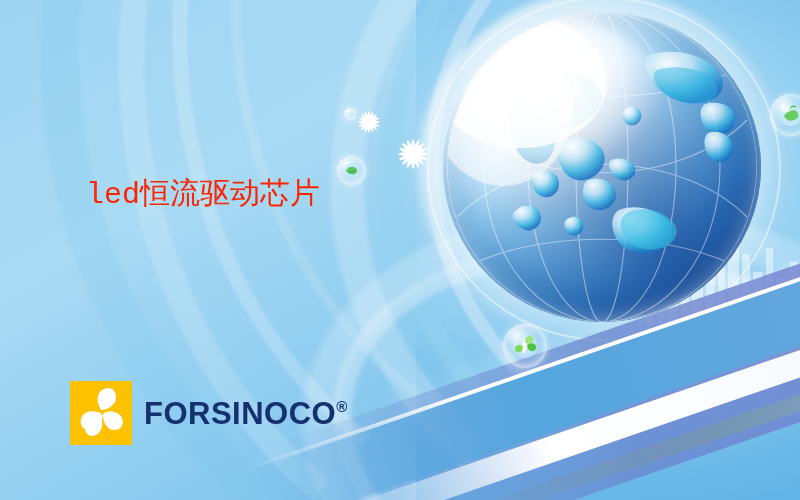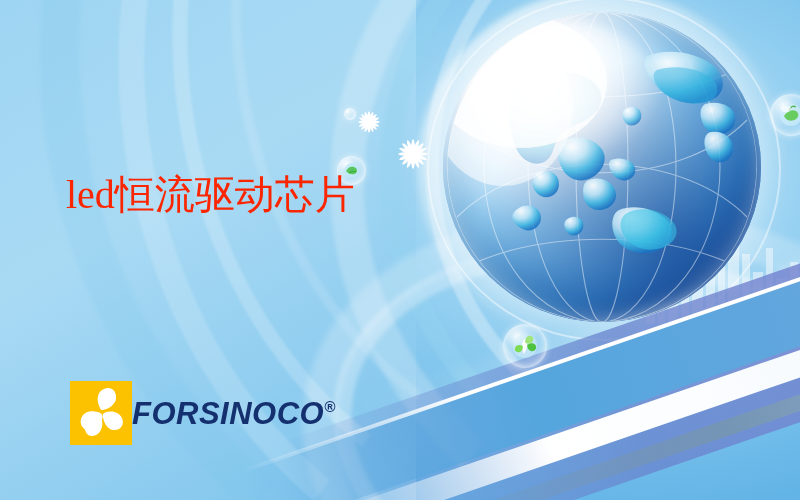--- a/index.html
+++ b/index.html
@@ -248,28 +248,28 @@
     border-radius: 50%;
     background:
       radial-gradient(circle at 32% 28%, rgba(255,255,255,0.92) 0%, rgba(255,255,255,0.35) 26%, rgba(255,255,255,0.10) 52%, rgba(255,255,255,0.30) 86%, rgba(255,255,255,0.55) 100%);
     box-shadow: inset 0 0 6px rgba(255,255,255,0.9), 0 0 6px rgba(255,255,255,0.55);
   }
   .bubble svg { position: absolute; inset: 0; }
 
   
   .headline {
     position: absolute;
-    left: 66px;
+    left: 86px;
     top: 164px;
     z-index: 30;
     color: #fb2600;
-    font-size: 40px;
+    font-size: 30px;
     line-height: 62px;
     white-space: nowrap;
-    font-family: Liberation Serif, serif;
+    font-family: Liberation Mono, monospace;
     letter-spacing: 0px;
   }
   .headline .line2 {
     display: block;
     padding-left: 14px;
   }
 
   
   .logo {
     position: absolute;
@@ -281,24 +281,24 @@
   }
   .logo-mark {
     width: 62px;
     height: 64px;
     background: #fcc200;
     position: relative;
     flex: 0 0 auto;
   }
   .logo-mark svg { position: absolute; inset: 0; }
   .logo-text {
+    margin-left: 12px;
     display: flex;
     flex-direction: column;
     justify-content: center;
-    font-style: italic;
   }
   .logo-name {
     color: #15306e;
     font-weight: bold;
     font-size: 31px;
     line-height: 33px;
     letter-spacing: 0.5px;
     font-family: "Liberation Sans", sans-serif;
     white-space: nowrap;
   }

